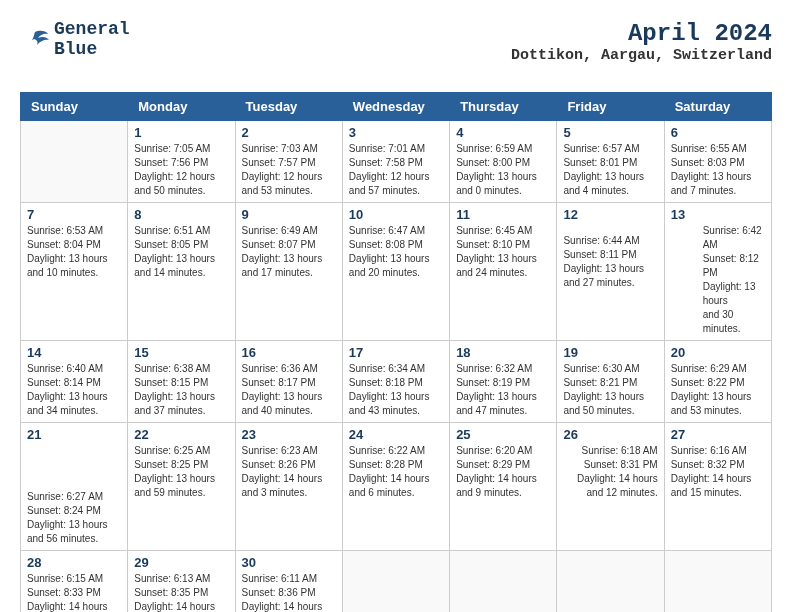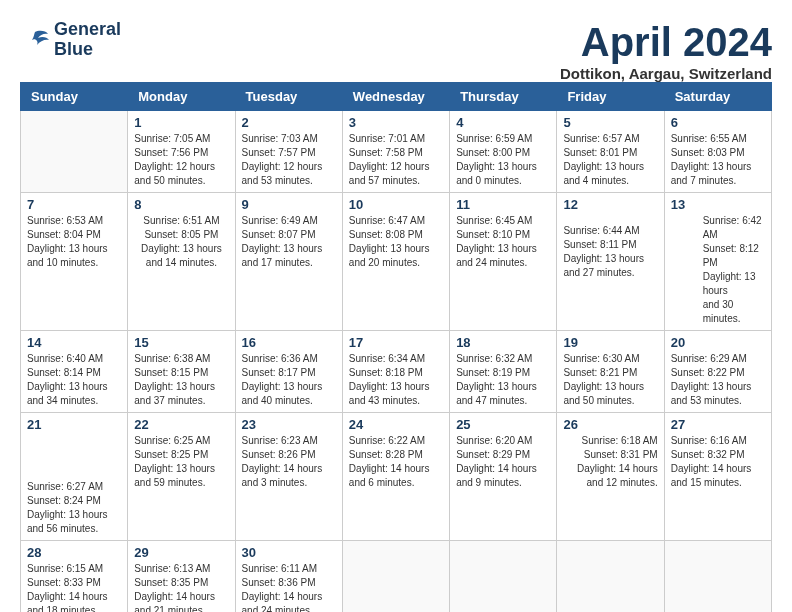--- a/index.html
+++ b/index.html
@@ -7,21 +7,22 @@
       font-family: Arial, sans-serif;
       background: #fff;
       width: 792px;
       min-height: 612px;
       padding: 20px;
     }
     .header {
       display: flex;
       justify-content: space-between;
       align-items: flex-start;
-      margin-bottom: 0;
+      margin-bottom: 28px;
+      font-family: Liberation Mono, monospace;
     }
     .logo {
       display: flex;
       align-items: center;
       gap: 4px;
     }
     .logo-text {
       font-size: 18px;
       font-weight: bold;
       color: #1a3a5c;
@@ -31,21 +32,21 @@
       color: #1a3a5c;
     }
     .logo-bird {
       width: 30px;
       height: 24px;
     }
     .title-block {
       text-align: right;
     }
     .month-title {
-      font-size: 40px;
+      font-size: 24px;
       font-weight: bold;
       color: #1a3a5c;
     }
     .location {
       font-size: 15px;
       color: #333;
       font-weight: 600;
     }
     .calendar {
       width: 100%;
@@ -165,21 +166,21 @@
       <tr>
         <td>
           <span class="day-number">7</span>
           <div class="day-info" style="white-space: pre-line;">Sunrise: 6:53 AM
 Sunset: 8:04 PM
 Daylight: 13 hours
 and 10 minutes.</div>
         </td>
         <td>
           <span class="day-number">8</span>
-          <div class="day-info" style="white-space: pre-line; text-align: center;">Sunrise: 6:51 AM
+          <div class="day-info" style="white-space: pre-line;">Sunrise: 6:51 AM
 Sunset: 8:05 PM
 Daylight: 13 hours
 and 14 minutes.</div>
         </td>
         <td>
           <span class="day-number">9</span>
           <div class="day-info" style="white-space: pre-line;">Sunrise: 6:49 AM
 Sunset: 8:07 PM
 Daylight: 13 hours
 and 17 minutes.</div>

